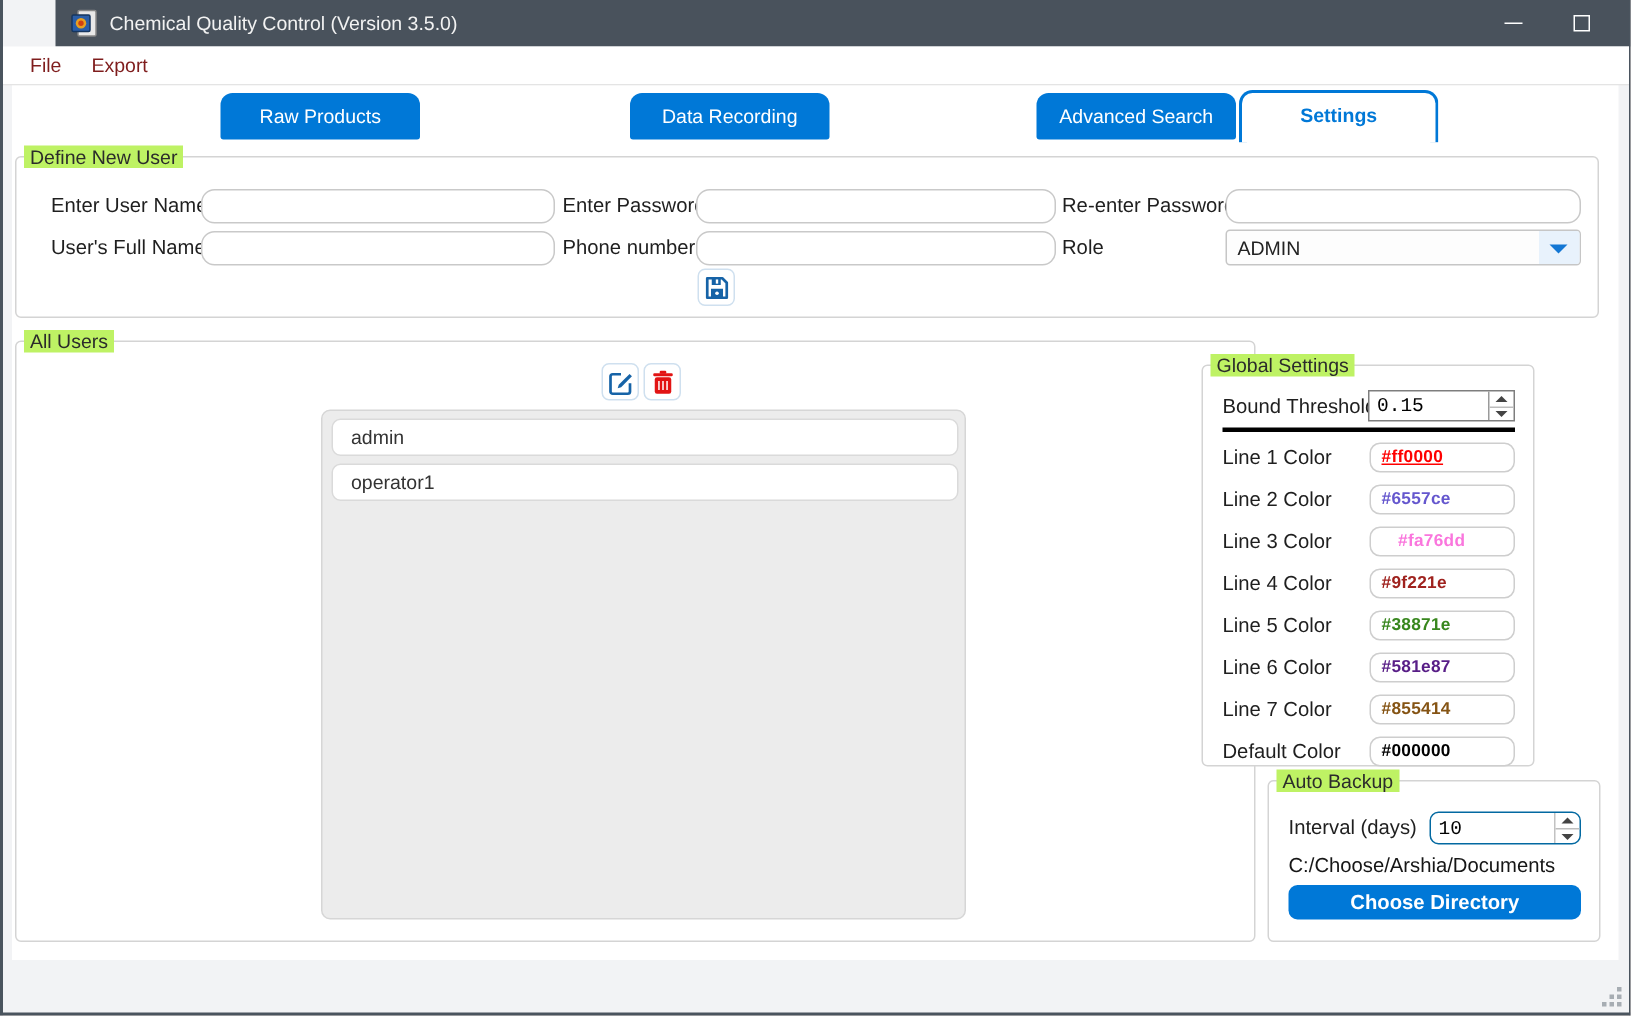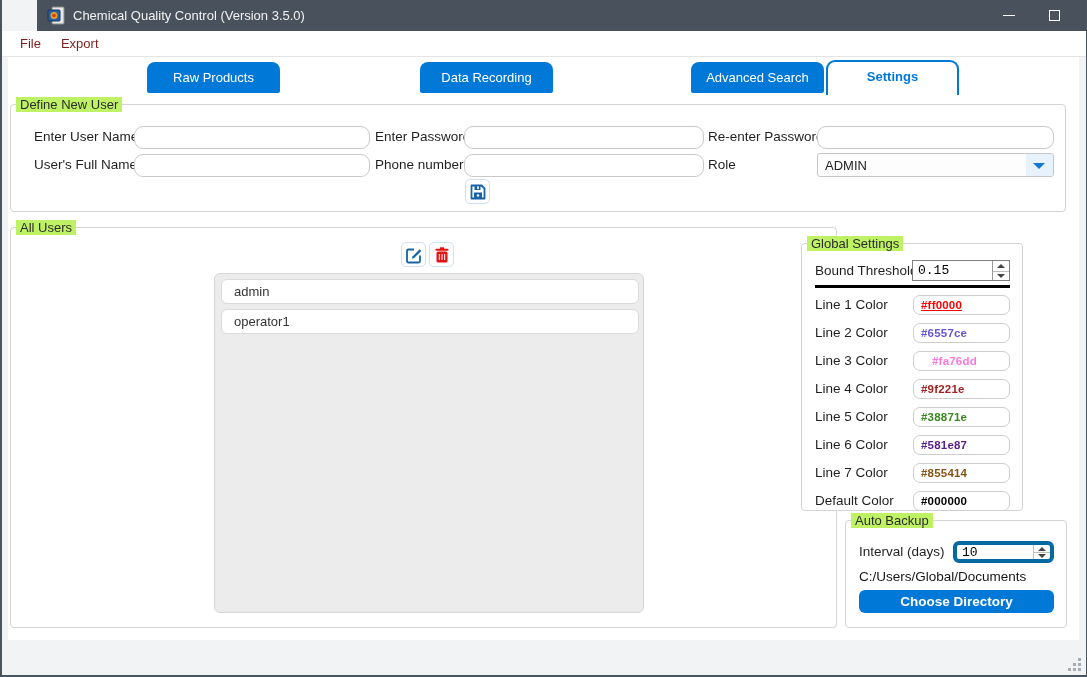--- a/index.html
+++ b/index.html
@@ -58,21 +58,21 @@
   .icon-btn { position:absolute; width:25px; height:25px; background:#fff; border:1px solid #cfe0ef;
               border-radius:5px; display:flex; align-items:center; justify-content:center; }
 
   
   .user-list { position:absolute; background:#ececec; border:1px solid #d6d6d6; border-radius:6px; }
   .user-item { position:absolute; left:6px; width:418px; height:25px; background:#fff; border:1px solid #dadada;
                border-radius:6px; line-height:23px; padding-left:12px; font-size:13px; color:#333; }
 
   
   .spin-sq { position:absolute; border:1px solid #7e7e7e; background:#fff; }
-  .spin-rd { position:absolute; border:4px solid #0369a1; background:#fff; border-radius:6px; }
+  .spin-rd { position:absolute; border:1px solid #0369a1; background:#fff; border-radius:6px; }
   .spin-input { position:absolute; left:0; top:0; height:100%; border:none; outline:none; background:transparent;
                 padding:0 4px 0 5px; font-size:13px; font-family:Liberation Mono, monospace; }
   .spin-arrows { position:absolute; right:0; top:0; width:17px; height:100%; border-left:1px solid #9a9a9a; }
   .spin-rd .spin-arrows { border-left:1px solid #c2c2c2; }
   .spin-up, .spin-dn { position:absolute; left:0; width:100%; height:50%; }
   .spin-up { top:0; } .spin-dn { bottom:0; border-top:1px solid #bdbdbd; }
   .tri-up { position:absolute; left:50%; top:50%; margin:-2px 0 0 -4px; width:0; height:0;
             border-left:4px solid transparent; border-right:4px solid transparent; border-bottom:4px solid #444; }
   .tri-dn { position:absolute; left:50%; top:50%; margin:-2px 0 0 -4px; width:0; height:0;
             border-left:4px solid transparent; border-right:4px solid transparent; border-top:4px solid #444; }
@@ -244,21 +244,21 @@
       <span class="spin-arrows">
         <span class="spin-up">
             <span class="tri-up"></span>
           </span>
         <span class="spin-dn">
             <span class="tri-dn"></span>
           </span>
       </span>
     </div>
 
-    <span class="path-text" style="left:13px; top:48px;">C:/Users/Global/Documents</span>
+    <span class="path-text" style="left:13px; top:48px;">C:/Choose/Arshia/Documents</span>
 
     <button class="primary-btn" style="left:13px; top:69px; width:195px; height:23px;">Choose Directory</button>
   </div>
 
   <div class="statusbar">
     <div class="resize-grip">
       <span class="grip-dot" style="left:10px; top:0;"></span>
       <span class="grip-dot" style="left:10px; top:5px;"></span>
       <span class="grip-dot" style="left:10px; top:10px;"></span>
       <span class="grip-dot" style="left:5px; top:5px;"></span>

